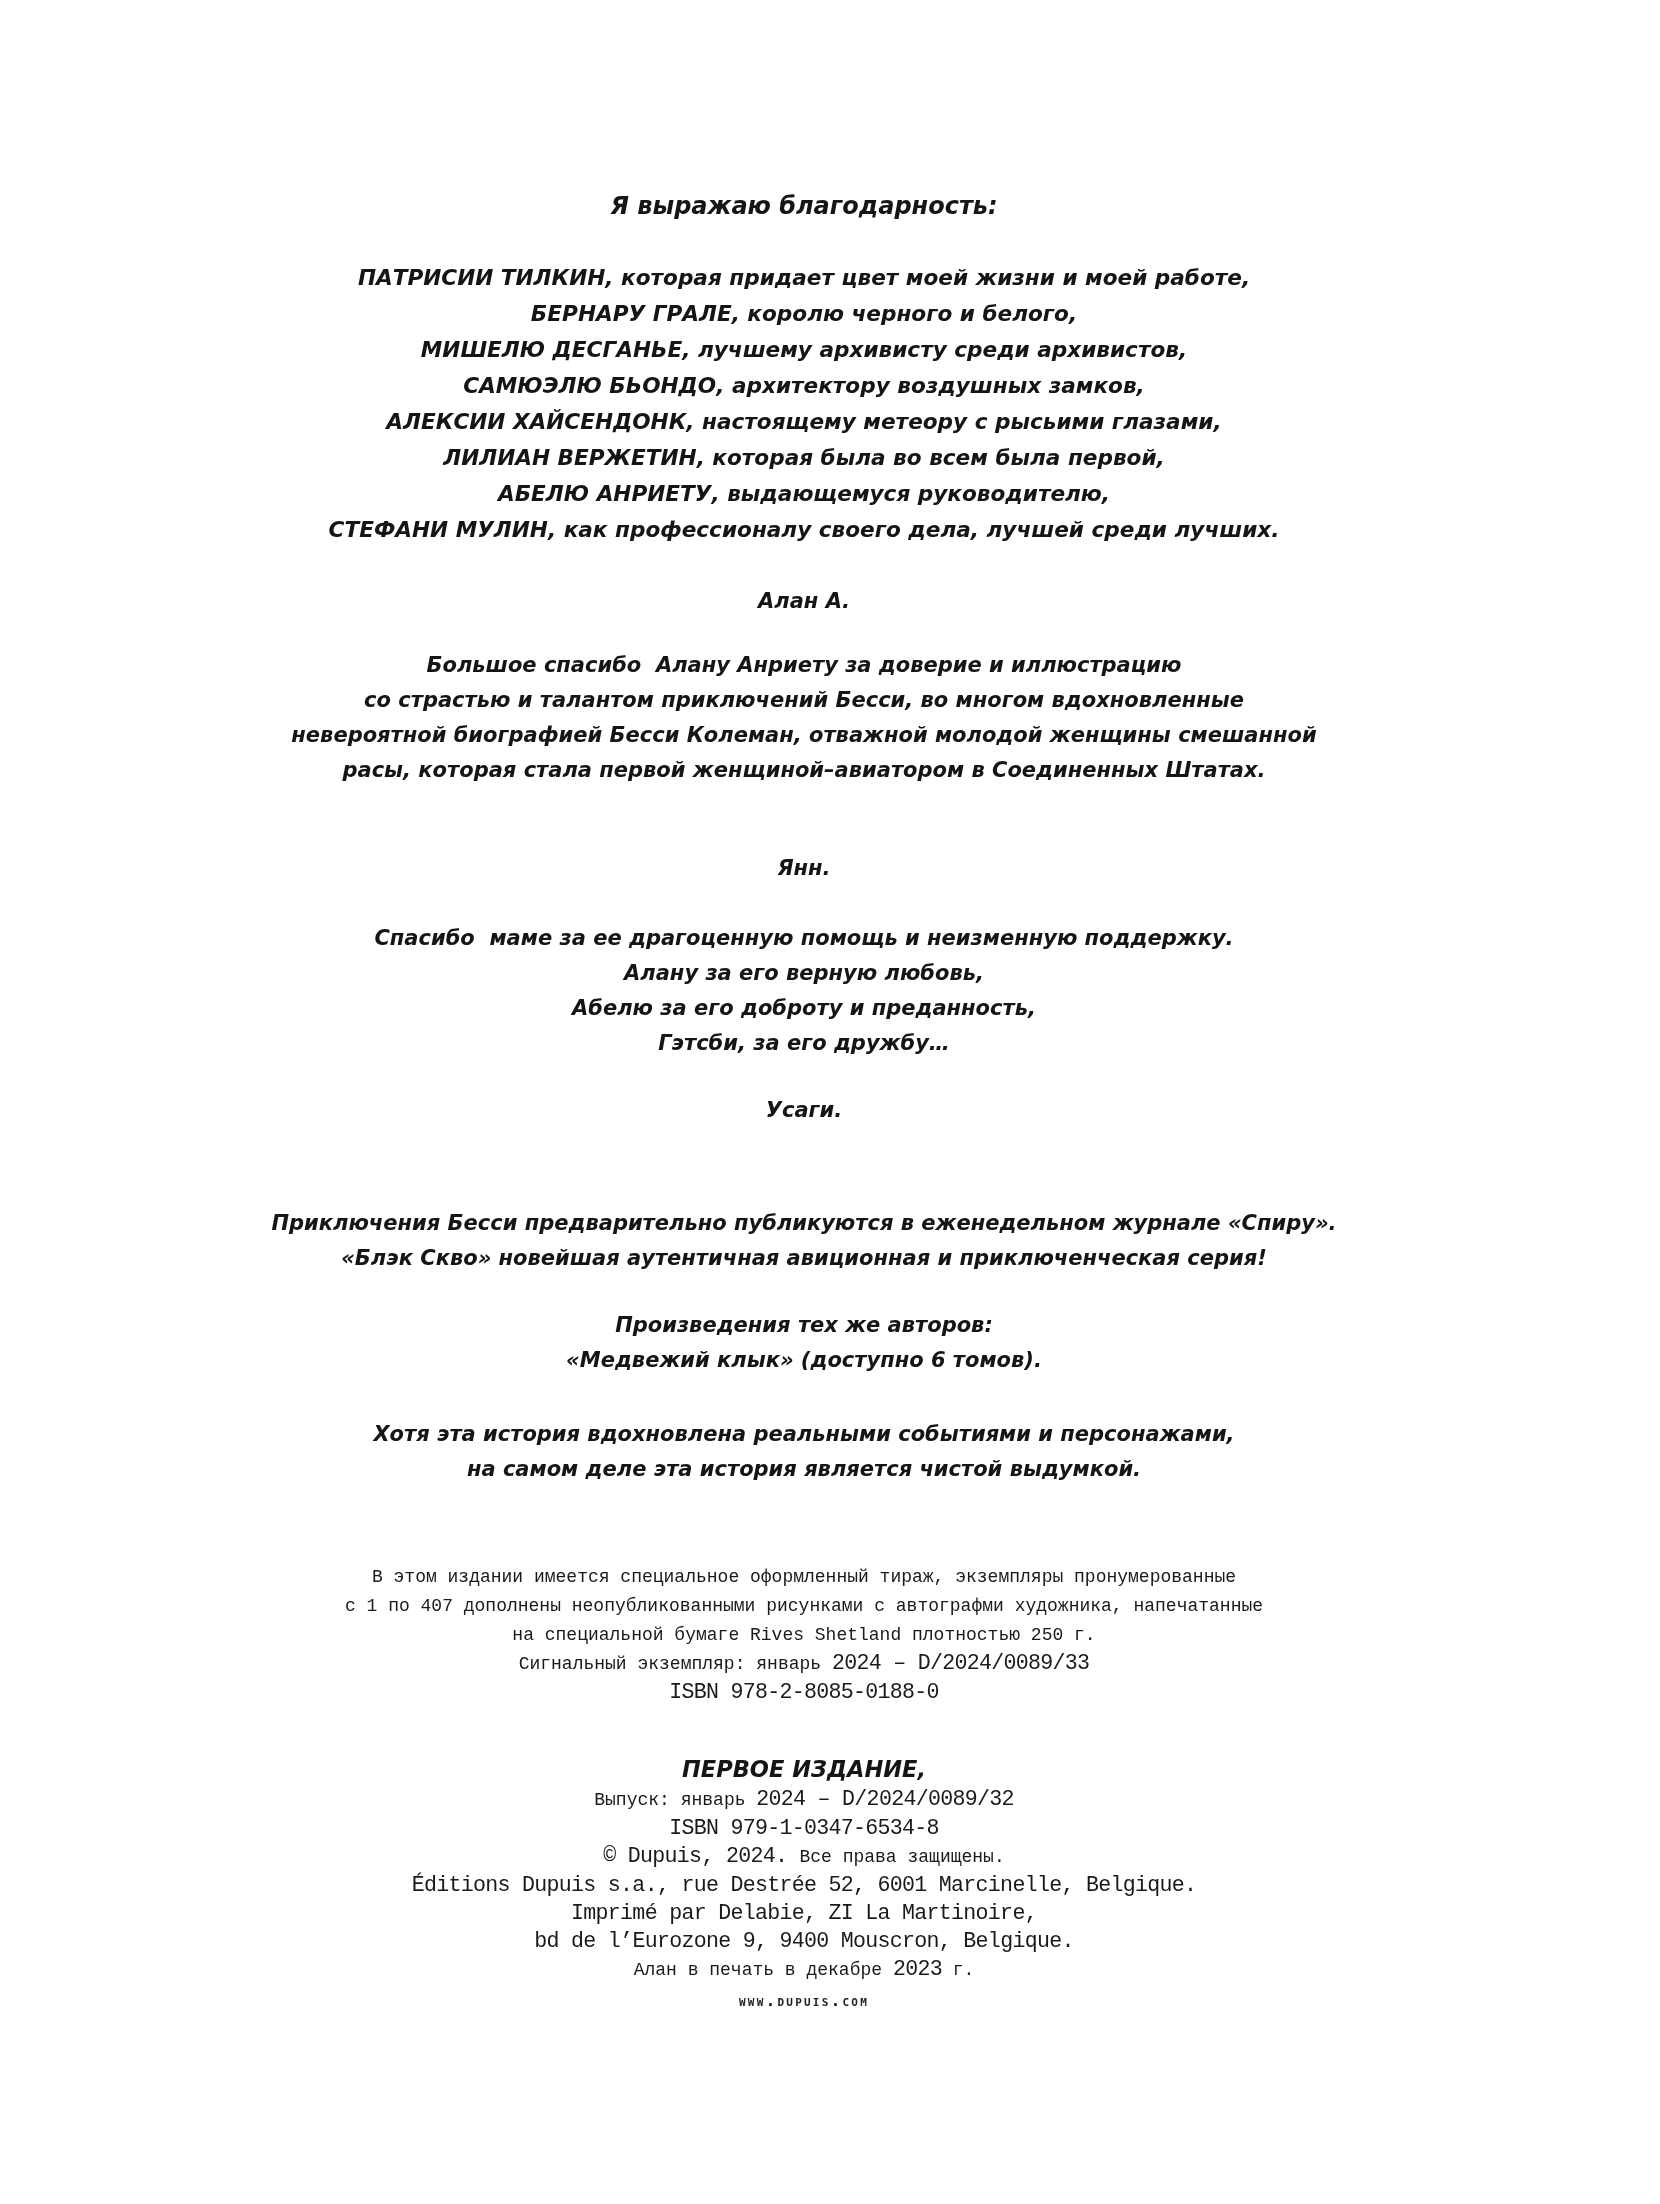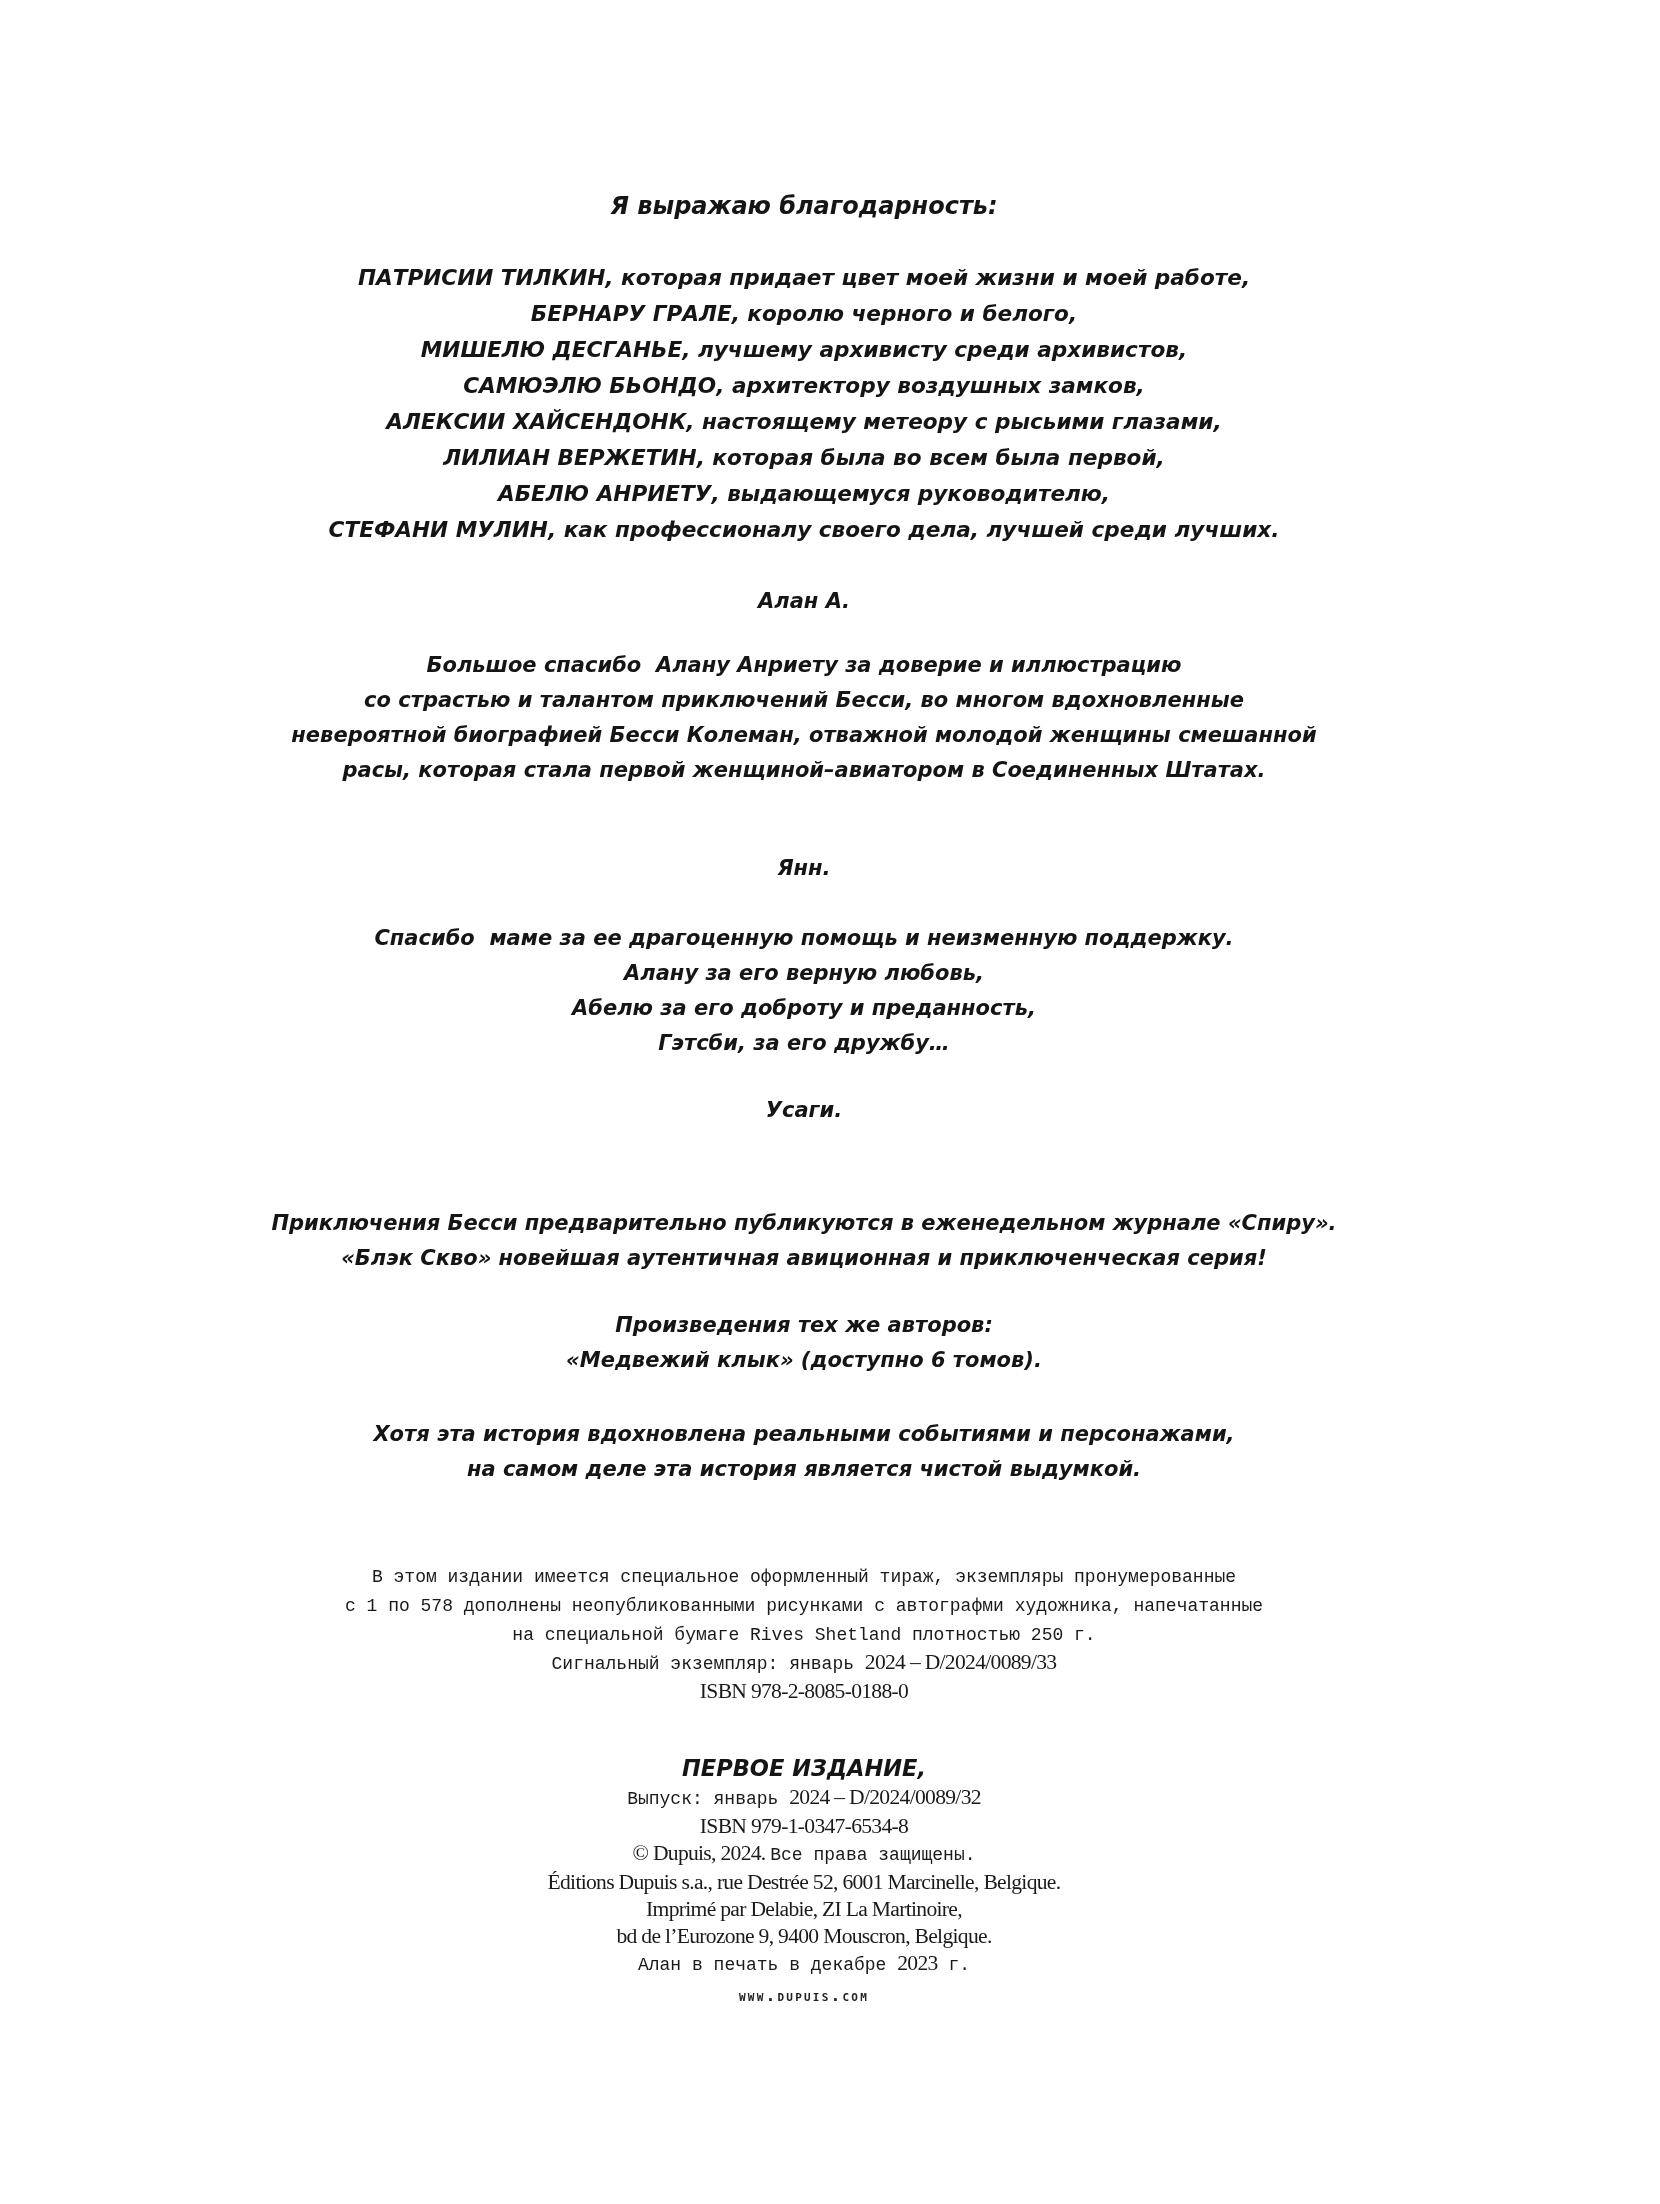--- a/index.html
+++ b/index.html
@@ -43,21 +43,21 @@
     line-height: 27px;
     white-space: pre;
     color: #1a1a1a;
   }
   .imprint-line { line-height: 27px; }
   .seg-mono {
     font-family: Liberation Mono, monospace;
     font-size: 18px;
   }
   .seg-cond {
-    font-family: Liberation Serif, serif;
+    font-family: Liberation Mono, monospace;
     font-size: 21.6px;
     letter-spacing: -0.7px;
   }
 
   
   .m-title   { margin-top: 188px; }
   .m-dedic   { margin-top: 36px; }
   .m-alan    { margin-top: 36px; }
   .m-illus   { margin-top: 29px; }
   .m-yann    { margin-top: 63px; }
@@ -136,21 +136,21 @@
       <div class="comic-line comic-md">«Медвежий клык» (доступно 6 томов).</div>
     </div>
 
   <div class="block m-discl">
       <div class="comic-line comic-md">Хотя эта история вдохновлена реальными событиями и персонажами,</div>
       <div class="comic-line comic-md">на самом деле эта история является чистой выдумкой.</div>
     </div>
 
   <div class="block m-limited">
       <div class="print-line"><span class="seg-mono">В этом издании имеется специальное оформленный тираж, экземпляры пронумерованные</span></div>
-      <div class="print-line"><span class="seg-mono">с 1 по 578 дополнены неопубликованными рисунками с автографми художника, напечатанные</span></div>
+      <div class="print-line"><span class="seg-mono">с 1 по 407 дополнены неопубликованными рисунками с автографми художника, напечатанные</span></div>
       <div class="print-line"><span class="seg-mono">на специальной бумаге Rives Shetland плотностью 250 г.</span></div>
       <div class="print-line"><span class="seg-mono">Сигнальный экземпляр: январь </span><span class="seg-cond">2024 – D/2024/0089/33</span></div>
       <div class="print-line"><span class="seg-cond">ISBN 978-2-8085-0188-0</span></div>
     </div>
 
   <div class="block m-firsted">
     <div class="comic-line comic-heading">ПЕРВОЕ ИЗДАНИЕ,</div>
   </div>
 
   <div class="block">

